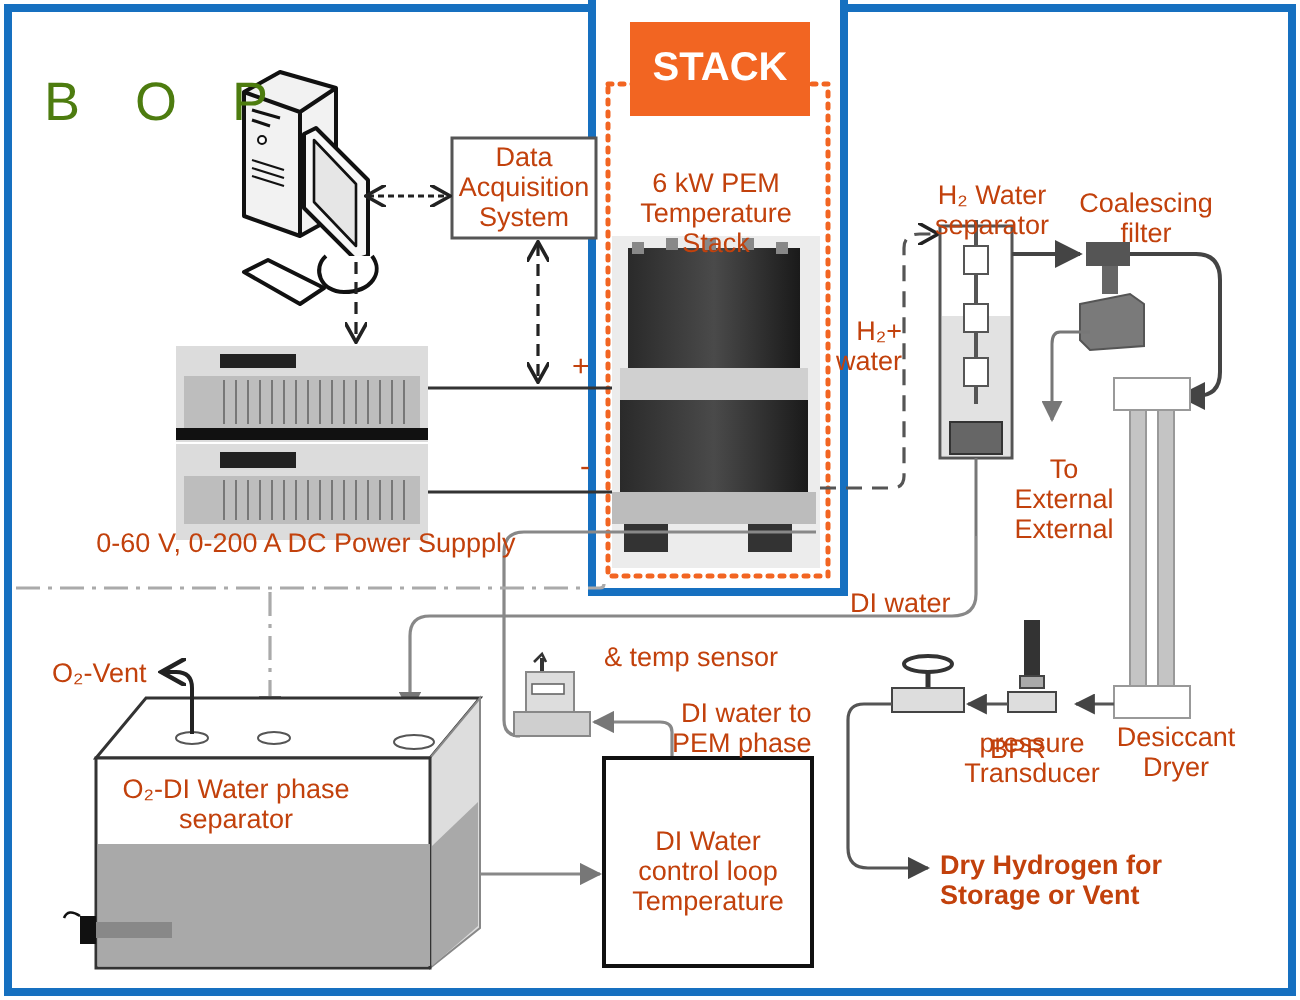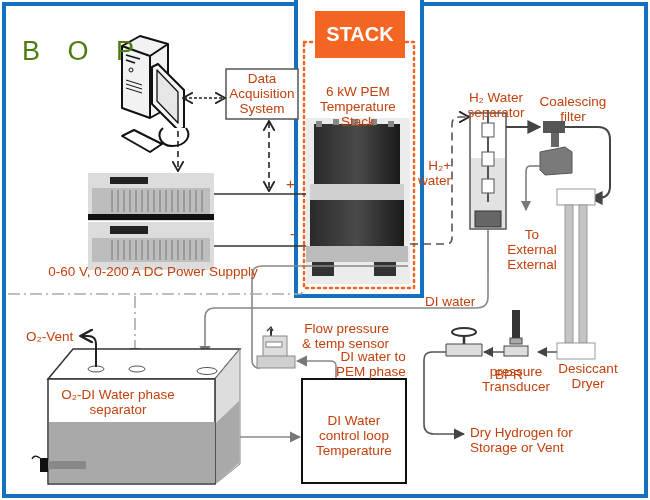--- a/index.html
+++ b/index.html
@@ -2,21 +2,21 @@
 <html><head>
 <meta charset="utf-8">
 <style>
   html, body { margin:0; padding:0; background:#ffffff; }
   body { width:650px; height:500px; position:relative; overflow:hidden; font-family:"Liberation Sans", sans-serif; color:#111; }
   svg#dg { position:absolute; left:0; top:0; }
   .lbl { position:absolute; font-size:13.5px; line-height:15px; text-align:center; color:#c2410c; white-space:nowrap; }
   .lbl-l { text-align:right; }
   .bop { position:absolute; left:22px; top:36px; font-size:27px; font-weight:normal; color:#4d7c0f; letter-spacing:10px; }
   .stack-tag { position:absolute; left:315px; top:11px; width:90px; height:47px; background:#f26522; color:#fff; font-size:20px; font-weight:bold; display:flex; align-items:center; justify-content:center; }
-  .bold { font-weight:normal; text-align:left; }
+  .bold { font-weight:bold; text-align:left; }
 </style>
 </head>
 <body>
 
 <svg id="dg" width="650" height="500" viewBox="0 0 650 500">
   <defs>
     <marker id="ah" viewBox="0 0 10 10" refX="9" refY="5" markerWidth="7" markerHeight="7" orient="auto-start-reverse">
       <path d="M0,0 L10,5 L0,10 z" fill="#444"></path>
     </marker>
     <marker id="ahg" viewBox="0 0 10 10" refX="9" refY="5" markerWidth="7" markerHeight="7" orient="auto-start-reverse">
@@ -245,21 +245,20 @@
   <div>To</div>
   <div>External</div>
   <div>External</div>
 </div>
 
 <div class="lbl lbl-l" style="left:425px;top:294px;">DI water</div>
 
 <div class="lbl lbl-l" style="left:26px;top:329px;">O₂-Vent</div>
 
 <div class="lbl lbl-l" style="left:302px;top:321px;">
-  <div>Flow pressure</div>
   <div>&amp; temp sensor</div>
 </div>
 
 <div class="lbl lbl-l" style="left:336px;top:349px;">
   <div>DI water to</div>
   <div>PEM phase</div>
 </div>
 
 <div class="lbl" style="left:50px;top:387px;width:136px;">
   <div>O₂-DI Water phase</div>

